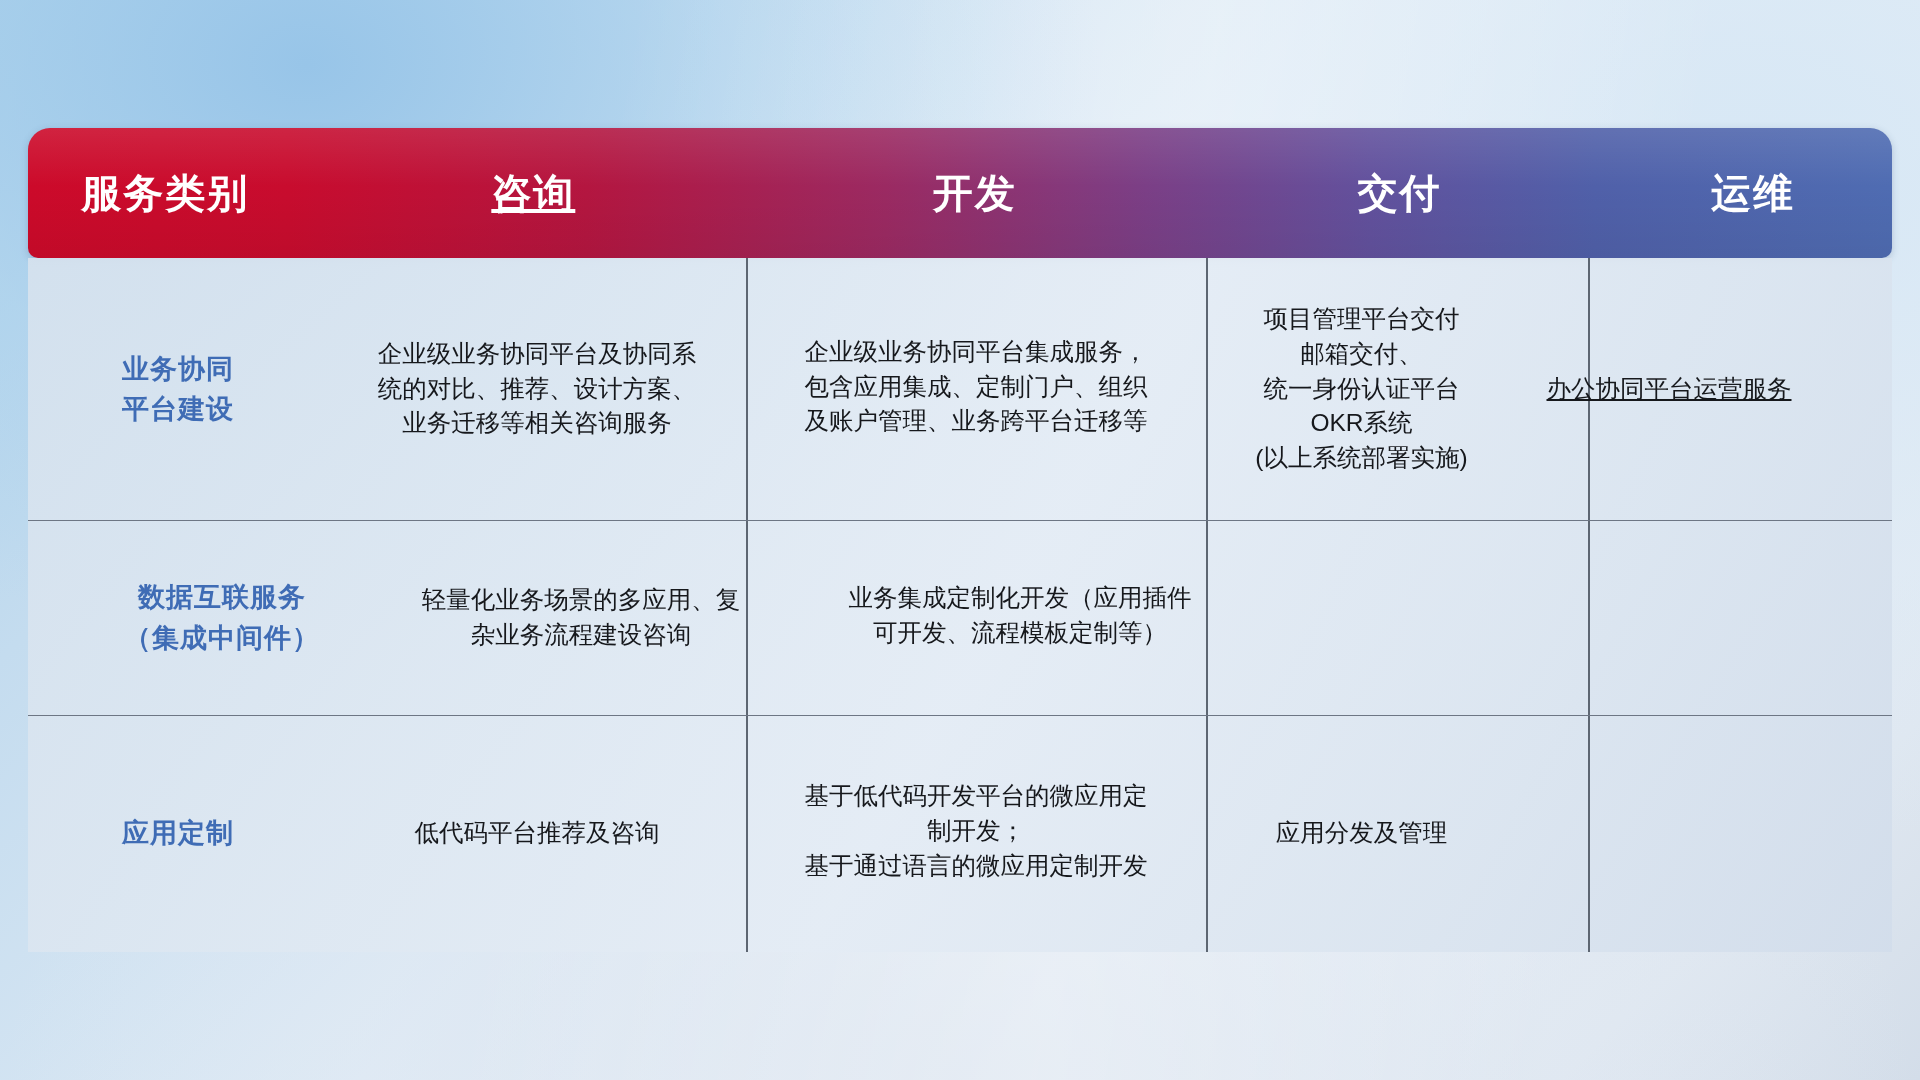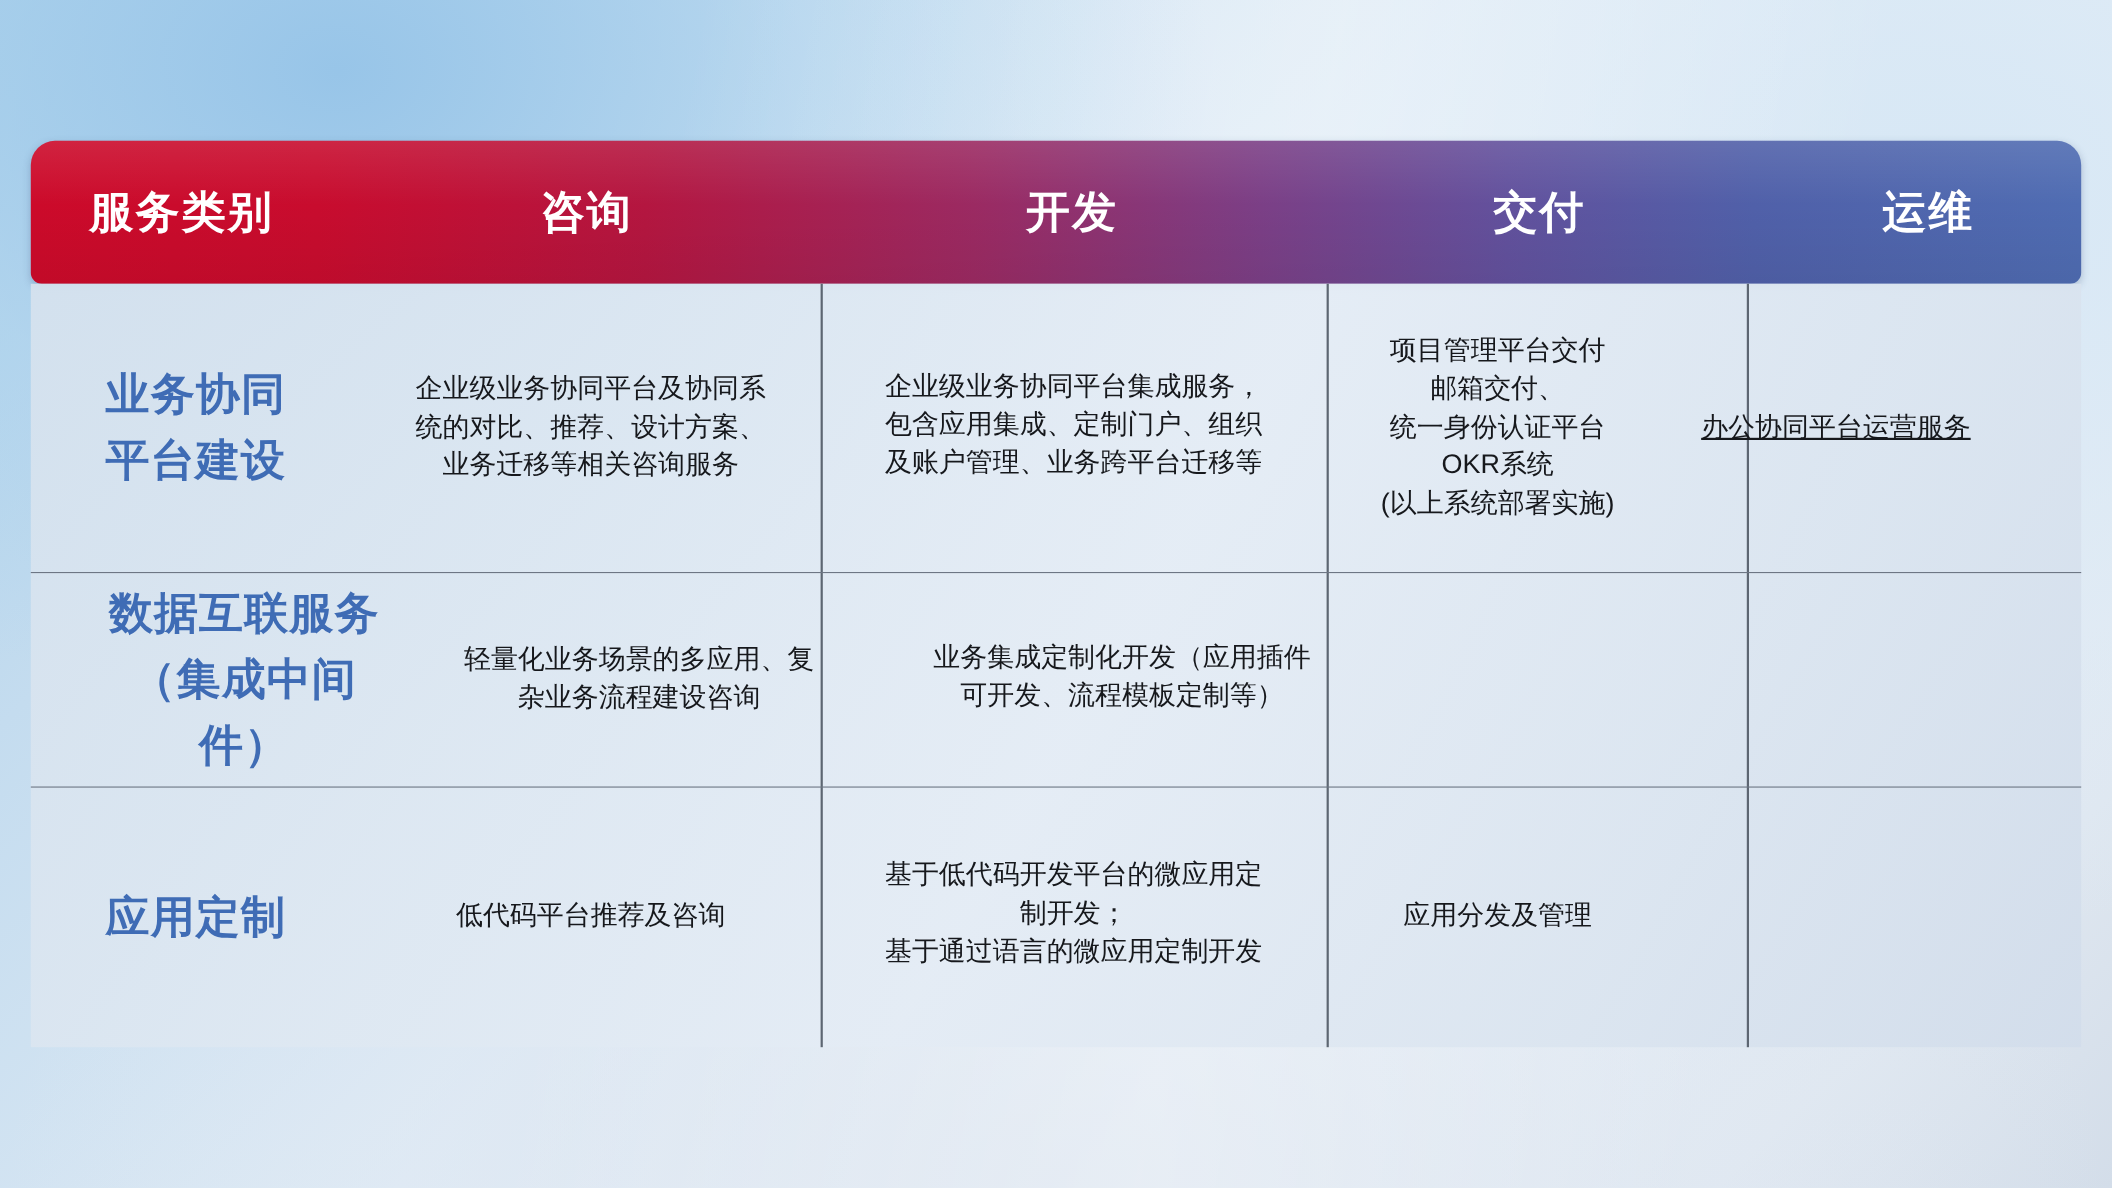--- a/index.html
+++ b/index.html
@@ -76,21 +76,21 @@
     position: relative;
     z-index: 1;
     color: #ffffff;
     font-size: 40px;
     font-weight: bold;
     text-align: center;
     letter-spacing: 2px;
     line-height: 1;
   }
   .hcell-0 { width: 300px; }
-  .hcell-1 { width: 418px; }
+  .hcell-1 { width: 418px; text-decoration: underline; }
   .hcell-2 { width: 460px; }
   .hcell-3 { width: 382px; }
   .hcell-4 { width: 304px; }
 
   
   #table-body {
     position: relative;
     background: linear-gradient(120deg,
        rgba(214,226,238,0.92) 0%,
        rgba(222,232,242,0.92) 28%,
@@ -130,21 +130,21 @@
     white-space: pre-line;
   }
   .cell-0 { width: 300px; }
   .cell-1 { width: 418px; }
   .cell-2 { width: 460px; font-family: Liberation Mono, monospace; }
   .cell-3 { width: 311px; }
   .cell-4 { width: 304px; text-decoration: underline; }
 
   .cat {
     color: #3f6cb5;
-    font-size: 40px;
+    font-size: 27px;
     font-weight: bold;
     line-height: 1.5;
     letter-spacing: 1px;
   }
 
   
   .vline {
     position: absolute;
     top: 0;
     width: 1.5px;

